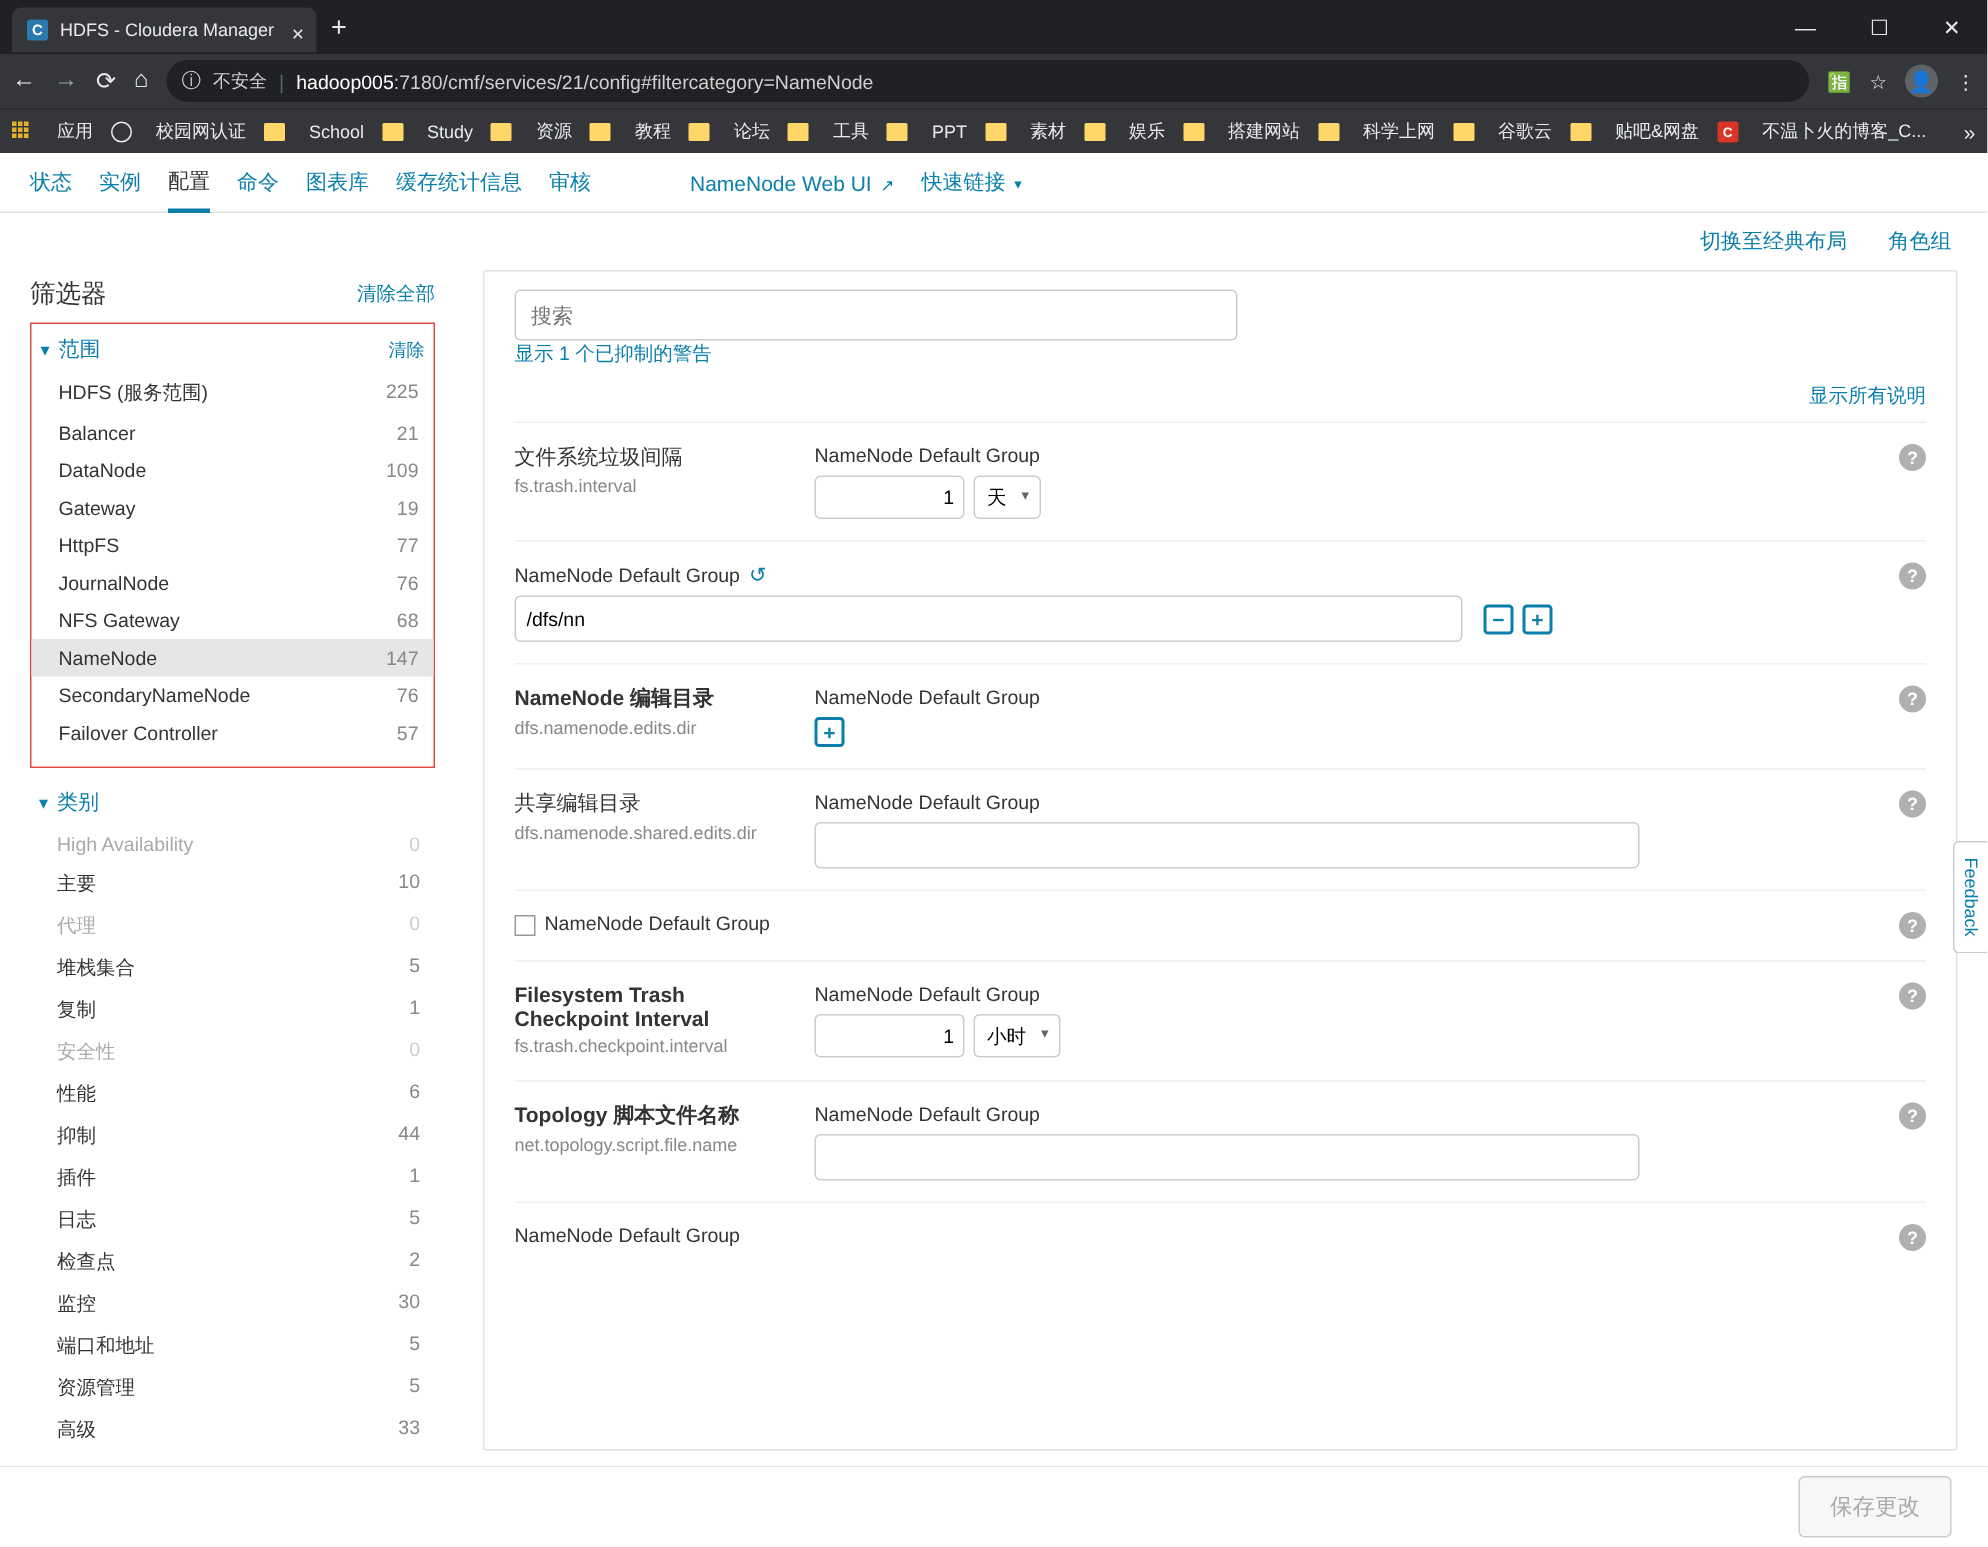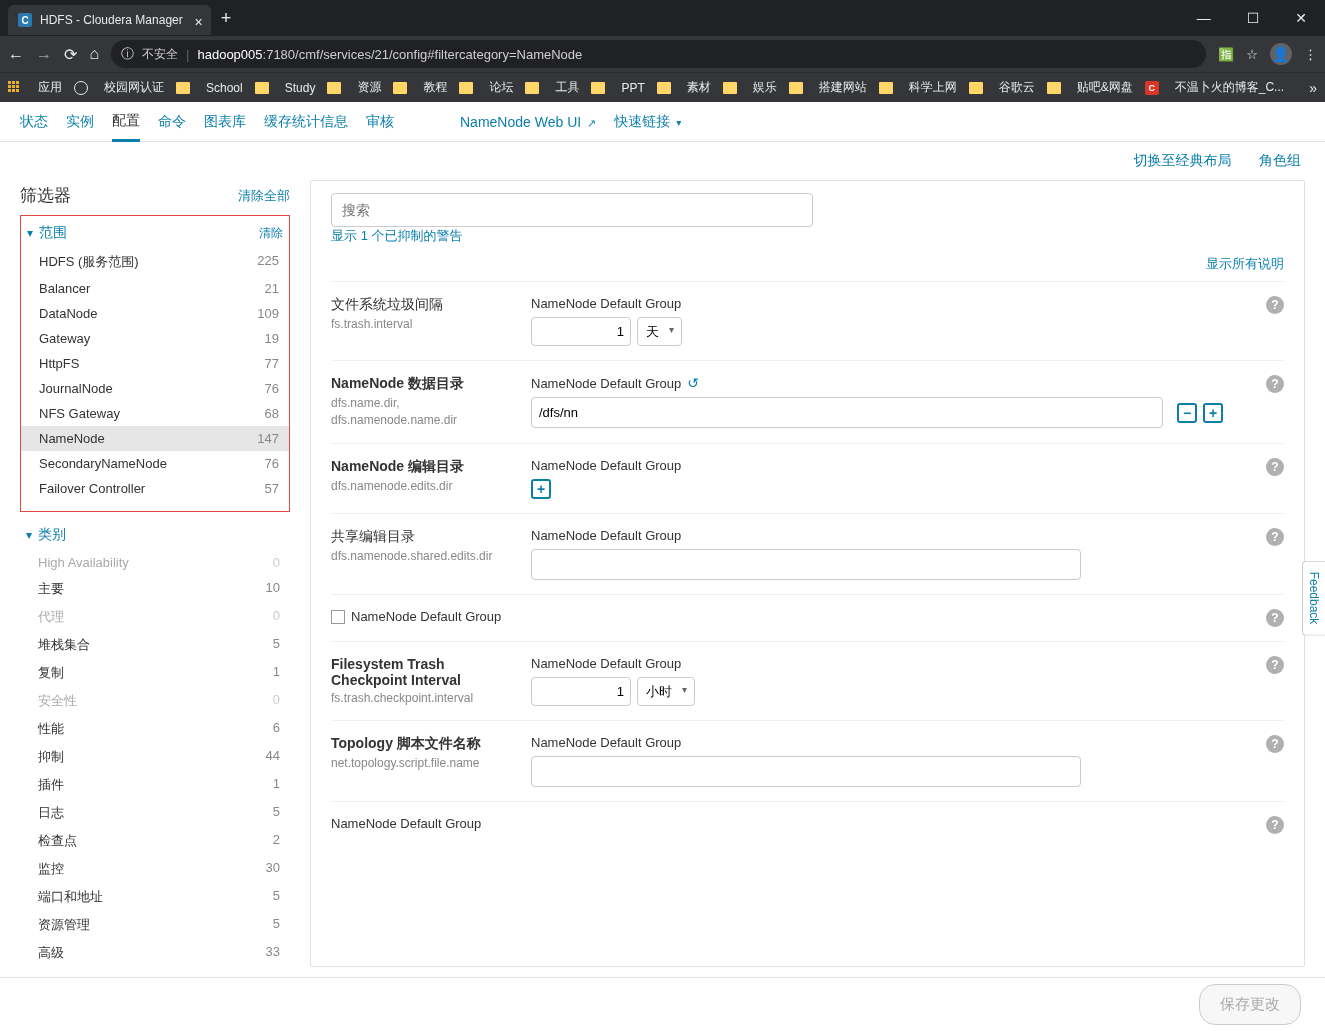--- a/index.html
+++ b/index.html
@@ -35,21 +35,21 @@
 .page-tabs a { color: #0b7fab; text-decoration: none; cursor: pointer; }
 .page-tabs a.active { color: #333; border-bottom: 3px solid #0b7fab; padding-bottom: 9px; margin-bottom: -11px; font-weight: 500; }
 .page-tabs .spacer-flex { flex: 0 0 30px; }
 .page-tabs .ext-icon { font-size: 11px; margin-left: 2px; }
 .page-tabs .dd-caret { font-size: 10px; margin-left: 2px; color: #0b7fab; }
 
 
 .wrap { padding: 10px 20px 100px; }
 .top-links { text-align: right; margin-bottom: 10px; padding-right: 4px; }
 .top-links a { color: #0b7fab; text-decoration: none; margin-left: 24px; font-size: 14px; }
-.layout { display: flex; gap: 20px; }
+.layout { display: flex; gap: 32px; }
 .sidebar { width: 270px; flex-shrink: 0; }
 .content { flex: 1; border: 1px solid #e1e1e1; border-radius: 2px; padding: 12px 20px 20px; background: #fff; }
 
 
 .filter-head { display: flex; justify-content: space-between; align-items: center; padding: 4px 0 8px; }
 .filter-head h3 { font-size: 17px; font-weight: 500; }
 .filter-head a { color: #0b7fab; font-size: 13px; text-decoration: none; }
 .red-box { border: 1px solid #e04a3f; padding: 2px 0 10px; margin-bottom: 8px; }
 .section-head { display: flex; align-items: center; padding: 6px 6px; cursor: pointer; }
 .section-head .chev { color: #0b7fab; font-size: 12px; margin-right: 6px; }
@@ -82,21 +82,21 @@
 .select-wrap { position: relative; display: inline-block; }
 .select-wrap::after { content: '▾'; position: absolute; right: 8px; top: 7px; font-size: 10px; color: #666; pointer-events: none; }
 .text-input { width: 632px; padding: 7px; border: 1px solid #ccc; border-radius: 4px; font-size: 13px; }
 .plusminus { display: inline-flex; gap: 6px; margin-left: 8px; vertical-align: middle; }
 .pm-btn { width: 20px; height: 20px; border: 2px solid #0b7fab; border-radius: 3px; color: #0b7fab; display: flex; align-items: center; justify-content: center; font-weight: bold; cursor: pointer; font-size: 14px; line-height: 1; }
 .checkbox { width: 14px; height: 14px; border: 1px solid #999; background: #fff; display: inline-block; margin-right: 6px; vertical-align: middle; }
 .input-row { display: flex; align-items: center; gap: 6px; flex-wrap: wrap; }
 
 
 .footer-bar { position: fixed; bottom: 0; left: 0; right: 0; height: 54px; background: #fff; border-top: 1px solid #e1e1e1; display: flex; align-items: center; justify-content: flex-end; padding: 0 24px; }
-.save-btn { padding: 10px 20px; border: 1px solid #ccc; background: #f7f7f7; color: #aaa; border-radius: 16px; font-size: 15px; cursor: not-allowed; }
+.save-btn { padding: 10px 20px; border: 1px solid #ccc; background: #f7f7f7; color: #aaa; border-radius: 4px; font-size: 15px; cursor: not-allowed; }
 
 
 .feedback-tab { position: fixed; right: 0; top: 58%; transform: translateY(-50%); writing-mode: vertical-rl; background: #fff; border: 1px solid #ccc; border-right: none; padding: 10px 4px; color: #0b7fab; font-size: 12px; cursor: pointer; border-radius: 4px 0 0 4px; }
 </style>
 </head>
 <body>
 
 <div class="browser-bar">
   <div class="browser-tab">
     <span class="tab-icon">C</span>
@@ -363,24 +363,20 @@
           <div class="input-row">
             <input class="num-input" value="1" style="">
             <span class="select-wrap"><select class="select"><option>天</option></select></span>
           </div>
         </div>
         <div class="cfg-help"><span class="help-icon">?</span></div>
       </div>
 
       
       <div class="cfg-row">
-        <div class="cfg-label">
-            <div class="title bold">NameNode 数据目录</div>
-            <div class="sub">dfs.name.dir, dfs.namenode.name.dir</div>
-          </div>
         <div class="cfg-value">
           <div class="group">
               <span>NameNode Default Group</span> 
               <span class="revert">↺</span>
             </div>
           <div class="input-row">
             <input class="text-input" value="/dfs/nn" style="">
             <span class="plusminus">
               <span class="pm-btn">−</span>
               <span class="pm-btn">+</span>

